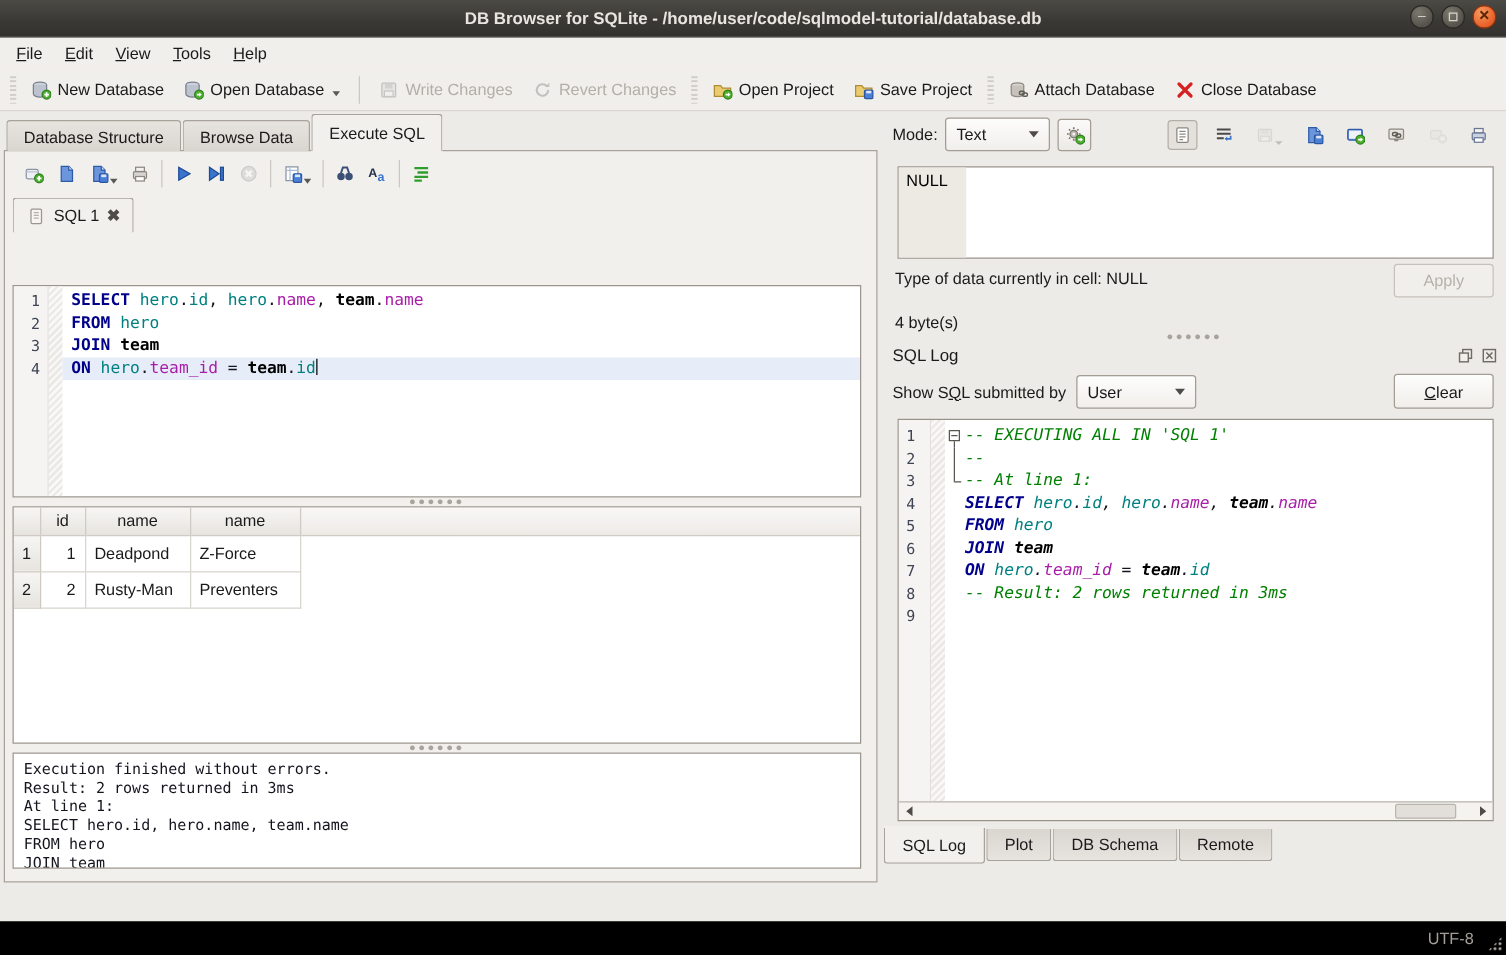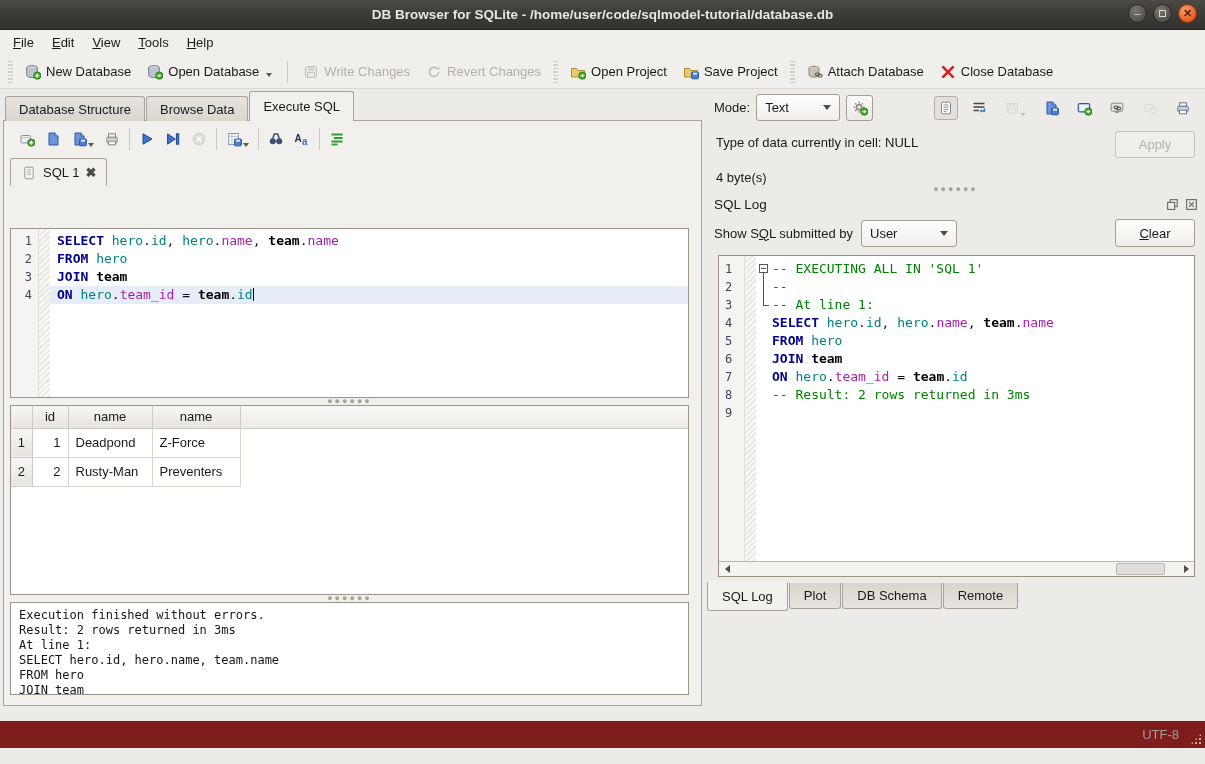--- a/index.html
+++ b/index.html
@@ -137,21 +137,21 @@
                background:linear-gradient(#fdfdfc,#f0eeea); display:flex; align-items:center; justify-content:center; }
   .clear-btn u, .filter-row u { text-decoration:underline; }
 
   .log-frame { margin:2px 10px 0 12px; height:322px; border:1px solid #989188; background:#fff;
                display:flex; flex-direction:column; overflow:hidden; }
   .log-body { flex:1; display:flex; overflow:hidden; }
   .log-gutter { width:26px; background:#f5f4f2; border-right:1px solid #e2dfda; padding-top:4px; }
   .log-gutter .ln { height:18px; line-height:18px; text-align:left; padding-left:6px;
                     font-family:"DejaVu Sans Mono", monospace; font-size:12px; color:#3f4554; }
   .log-lines { flex:1; padding-top:4px; font-family:"DejaVu Sans Mono", monospace; font-size:13px; }
-  .log-line { height:18px; line-height:18px; white-space:pre; display:flex; }
+  .log-line { height:18px; line-height:18px; white-space:pre; display:flex;font-style:italic; }
   .foldcol { width:16px; position:relative; flex:0 0 16px; }
   .fold-box { position:absolute; left:3px; top:4px; width:9px; height:9px; border:1px solid #5a5751; background:#fff; }
   .fold-box::after { content:""; position:absolute; left:1px; right:1px; top:3px; height:1px; background:#5a5751; }
   .fold-stem-down { position:absolute; left:7px; top:13px; bottom:0; width:1px; background:#5a5751; }
   .fold-line { position:absolute; left:7px; top:0; bottom:0; width:1px; background:#5a5751; }
   .fold-end-v { position:absolute; left:7px; top:0; height:9px; width:1px; background:#5a5751; }
   .fold-end-h { position:absolute; left:7px; top:9px; width:6px; height:1px; background:#5a5751; }
   .hscroll { height:15px; border-top:1px solid #b9b4ad; background:#f4f3f0; display:flex; align-items:stretch; }
   .hs-arrow { width:16px; display:flex; align-items:center; justify-content:center; }
   .hs-arrow .tri-l { width:0; height:0; border-top:4px solid transparent; border-bottom:4px solid transparent; border-right:5px solid #4f4c47; }
@@ -160,21 +160,21 @@
   .hs-thumb { position:absolute; top:1px; bottom:1px; left:86%; width:11%; background:#e2dfda;
               border:1px solid #b9b4ad; border-radius:2px; }
 
   .dock-tabs { display:flex; align-items:flex-start; height:30px; padding-left:1px; margin-top:6px; position:relative; z-index:2; }
   .dock-tab { border:1px solid #a8a29b; border-top:none; border-radius:0 0 3px 3px;
               background:linear-gradient(#d9d5cf,#e7e4df); padding:0 14px; height:26px;
               display:flex; align-items:center; margin-right:1px; }
   .dock-tab.active { background:#f2f0ed; height:29px; margin-top:-1px; box-shadow:0 -1px 0 #f2f0ed; }
 
   
-  .statusbar { position:absolute; left:0; right:0; bottom:16px; height:27px; background:#7f1d1d;
+  .statusbar { position:absolute; left:0; right:0; bottom:0; height:27px; background:#000000;
                display:flex; align-items:center; }
   .statusbar .enc { margin-left:auto; margin-right:26px; color:#a39e97; }
   .grip { position:absolute; right:3px; bottom:3px; width:12px; height:12px;
           background-image:radial-gradient(#b9b4ad 1px, transparent 1.2px);
           background-size:4px 4px; clip-path:polygon(100% 0, 100% 100%, 0 100%); }
 </style>
 </head>
 <body>
 
 <div class="titlebar">
@@ -577,20 +577,23 @@
               <span class="icon16">
                 <svg viewBox="0 0 16 16" xmlns="http://www.w3.org/2000/svg">
                   <rect x="2.8" y="6.2" width="10.4" height="5.6" rx="1" fill="#c9d2e2" stroke="#6b7894"></rect>
                   <rect x="4.5" y="2.8" width="7" height="3.4" fill="#f4f2ef" stroke="#6b7894"></rect>
                   <rect x="4.5" y="10.2" width="7" height="3.6" fill="#fff" stroke="#6b7894"></rect>
                 </svg>
               </span>
             </div>
           </div>
       </div>
+      <div class="cell-editor">
+        <div class="cell-null-strip">NULL</div>
+      </div>
       <div class="cell-info">
         <div class="line1">Type of data currently in cell: NULL</div>
         <div>4 byte(s)</div>
         <div class="apply-btn">Apply</div>
       </div>
     </div>
 
     <div class="dock-split">
         <span class="dots">●●●●●●</span>
       </div>

